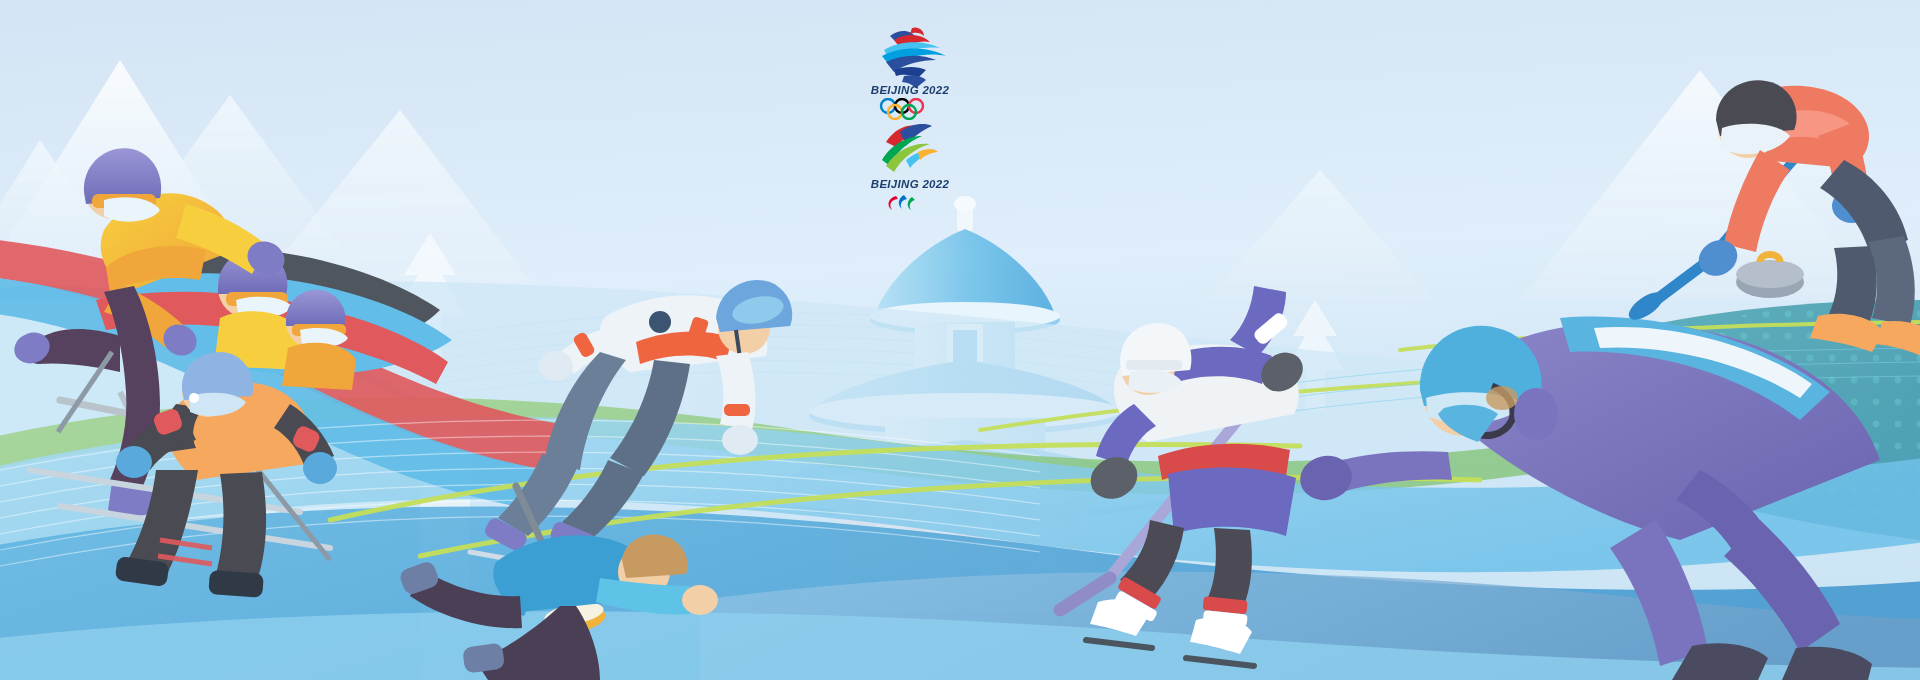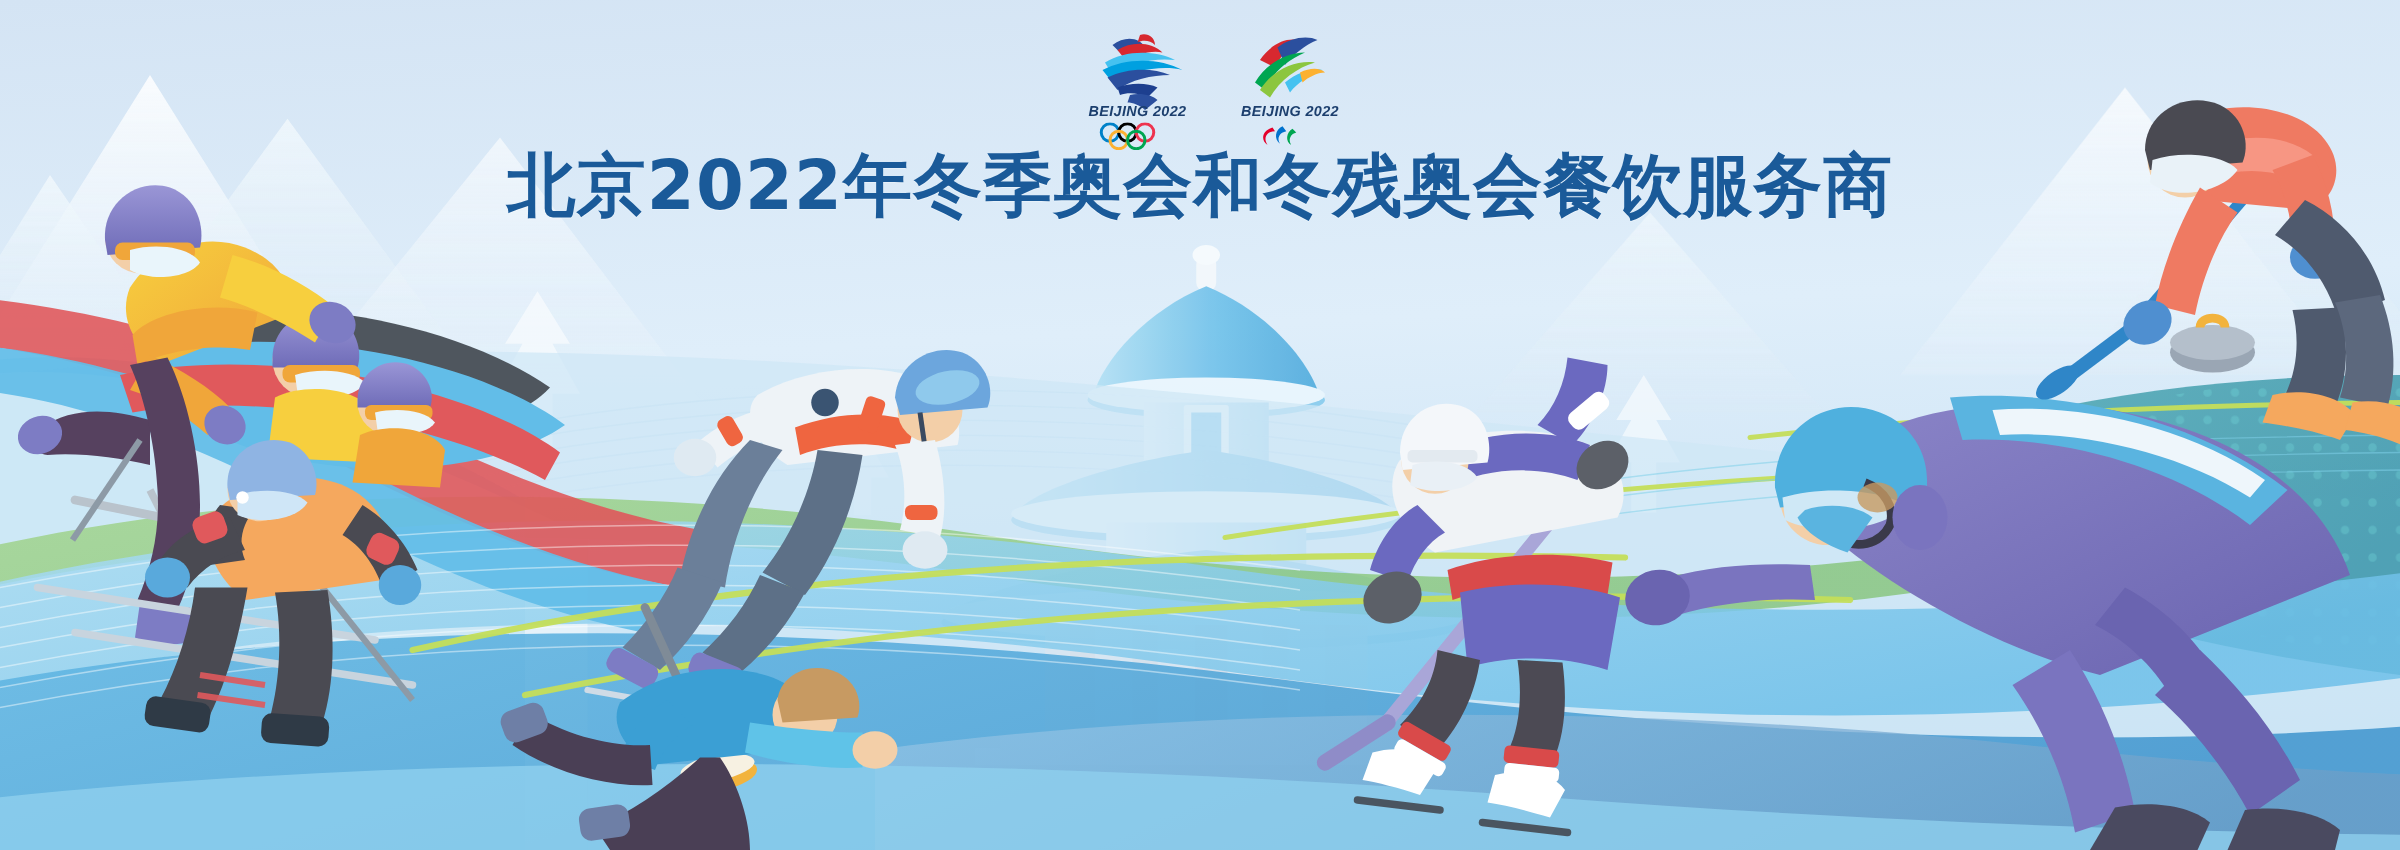--- a/index.html
+++ b/index.html
@@ -6,21 +6,21 @@
   html,body{margin:0;padding:0;background:#cfe0f0;}
   #banner{
     position:relative;width:1920px;height:680px;overflow:hidden;
     font-family:"Liberation Sans","DejaVu Sans",sans-serif;
     background:linear-gradient(170deg,#d3e3f3 0%,#cfe2f4 22%,#dcebf8 48%,#cfe5f6 72%,#bfdcf2 100%);
   }
   .layer{position:absolute;left:0;top:0;width:1920px;height:680px;}
   .layer svg{display:block;width:1920px;height:680px;}
 
   
-  #logos{position:absolute;left:860px;top:22px;width:230px;height:100px;display:flex;gap:22px;align-items:flex-start;}
+  #logos{position:absolute;left:860px;top:22px;width:230px;height:100px;display:flex;gap:22px;align-items:flex-start;flex-direction:column;}
   .logo{width:100px;height:100px;position:relative;}
   .logo svg{display:block;}
   .logo-word{
     position:absolute;left:0;right:0;text-align:center;
     font-family:"Liberation Sans","DejaVu Sans",sans-serif;
     font-weight:bold;font-style:italic;font-size:11.5px;color:#1c3f6e;
     letter-spacing:.3px;white-space:nowrap;
   }
 
   
@@ -509,15 +509,14 @@
       </svg>
       <div class="logo-word" style="top:62px">BEIJING 2022</div>
       <svg width="100" height="22" viewBox="0 0 100 22" style="position:absolute;top:76px;left:0" xmlns="http://www.w3.org/2000/svg">
         <path d="M36 4 C28 6 26 14 32 18 C28 12 32 7 38 7 Z" fill="#e4002b"></path>
         <path d="M44 3 C38 6 37 13 42 17 C39 12 42 8 47 7 Z" fill="#0072ce"></path>
         <path d="M52 5 C47 8 46 15 51 18 C48 13 51 9 55 8 Z" fill="#00a651"></path>
       </svg>
     </div>
   </div>
 
-  <div id="title">北京2022年冬季奥会和冬残奥会餐饮服务商</div>
 
 </div>
 
 </body></html>

